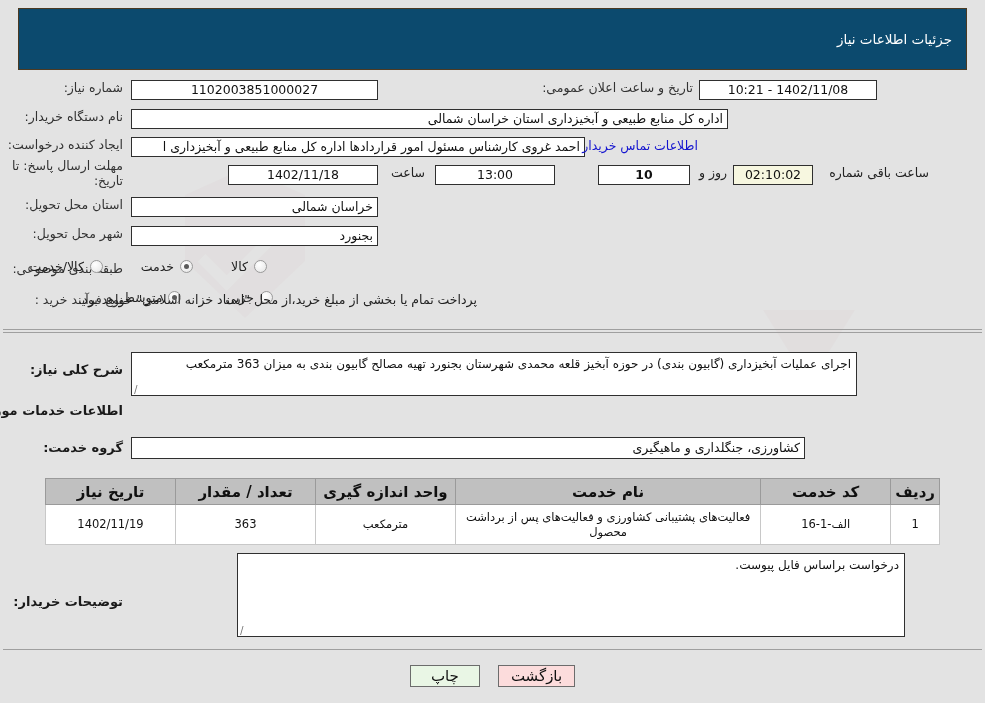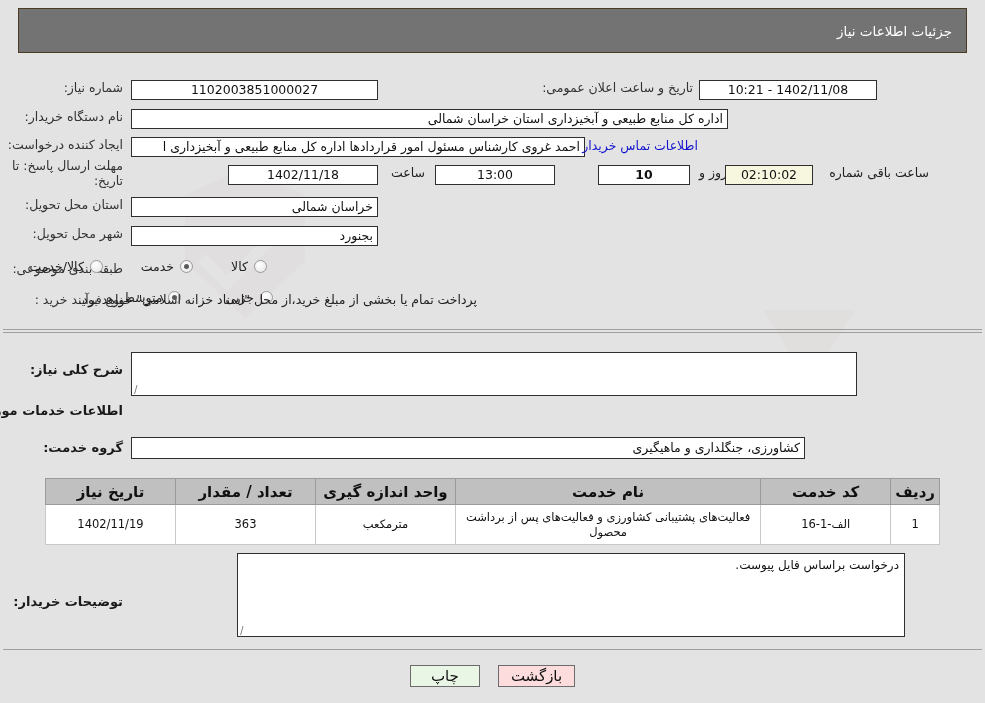--- a/index.html
+++ b/index.html
@@ -63,22 +63,22 @@
     border-left: 46px solid transparent;
     border-right: 46px solid transparent;
     border-top: 74px solid #c9a0a6;
     opacity: .5;
   }
 
   
   .titlebar {
     position: absolute;
     top: 8px; right: 18px; left: 18px;
-    height: 45px;
-    background: #737373;
+    height: 62px;
+    background: #0c4a6e;
     border: 1px solid #4c3a22;
     color: #ffffff;
     display: flex;
     align-items: center;
     justify-content: flex-start;
     padding: 0 14px;
     font-size: 13.5px;
     z-index: 3;
   }
 
@@ -297,21 +297,21 @@
   <div class="frow" style="top:165px; right:430px;">
     <span class="fld" style="width:120px;">13:00</span>
   </div>
   <div class="frow" style="top:165px; right:295px;">
     <span class="fld" style="width:92px;font-weight:bold;">10</span>
   </div>
   <div class="frow" style="top:165px; right:258px;">
     <span class="plain">روز و</span>
   </div>
   <div class="frow" style="top:165px; right:172px;">
-    <span class="fld timer" style="width:88px;">02:10:02</span>
+    <span class="fld timer" style="width:80px;">02:10:02</span>
   </div>
   <div class="frow" style="top:165px; right:56px;">
     <span class="plain">ساعت باقی شماره</span>
   </div>
 
   <div class="frow" style="top:197px; right:862px;">
     <span class="lbl">استان محل تحویل:</span>
   </div>
   <div class="frow" style="top:197px; right:607px;">
     <span class="fld right" style="width:247px;">خراسان شمالی</span>
@@ -354,20 +354,21 @@
       <span class="radio on"></span>
       <span class="plain">متوسط</span>
     </span>
   </div>
   <div class="frow" style="top:292px; right:508px;">
     <span class="plain">پرداخت تمام یا بخشی از مبلغ خرید،از محل "اسناد خزانه اسلامی" خواهد بود.</span>
   </div>
 
   <div class="seclabel" style="top:362px; right:862px; font-weight:bold;">شرح کلی نیاز:</div>
   <div class="ta" style="position:absolute; top:352px; right:128px; width:726px; height:44px; z-index:2;">
+    <span>اجرای عملیات آبخیزداری (گابیون بندی) در حوزه آبخیز قلعه محمدی  شهرستان بجنورد تهیه مصالح گابیون بندی به میزان 363 مترمکعب</span>
     <span class="grip"></span>
   </div>
 
   <div class="seclabel" style="top:403px; right:862px;">اطلاعات خدمات مورد نیاز</div>
 
   <div class="seclabel" style="top:440px; right:862px;">گروه خدمت:</div>
   <div class="frow" style="top:437px; right:180px;">
     <span class="fld right" style="width:674px; height:22px; line-height:20px;">کشاورزی، جنگلداری و ماهیگیری</span>
   </div>
 

